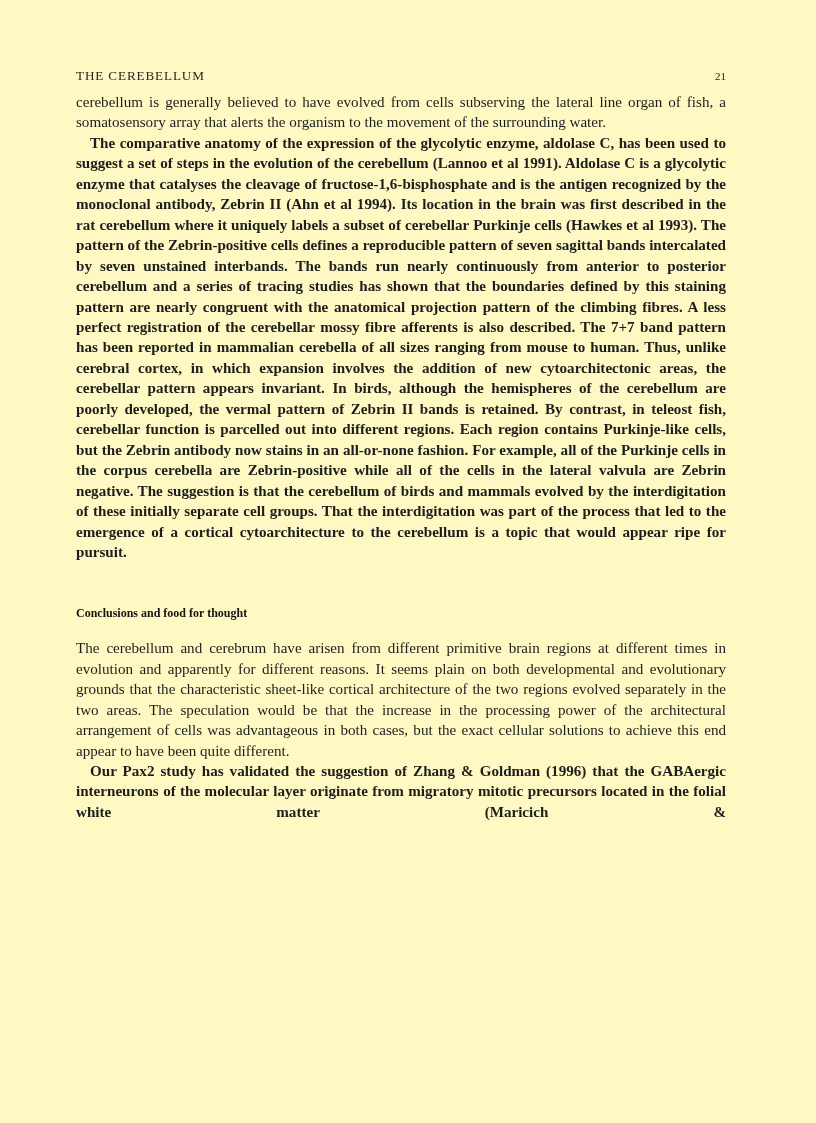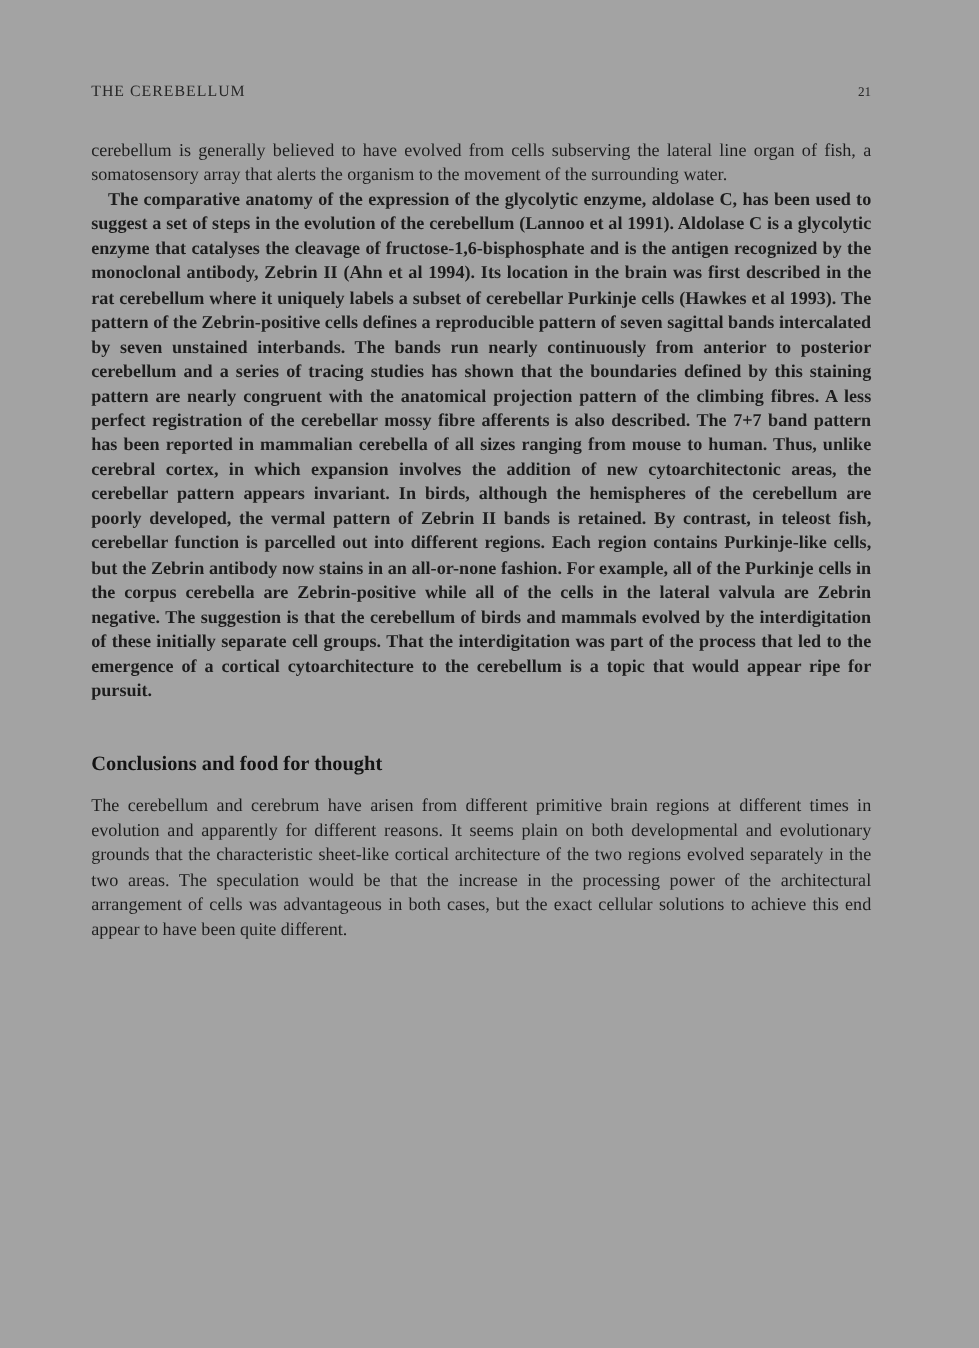--- a/index.html
+++ b/index.html
@@ -4,21 +4,21 @@
 <style>
   html, body {
     margin: 0;
     padding: 0;
     background: #ffffff;
   }
   .page {
     position: relative;
     width: 816px;
     height: 1123px;
-    background: #a3a3a3;
+    background: #fef9c3;
     margin: 0 auto;
     overflow: hidden;
     font-family: "Liberation Serif", "DejaVu Serif", serif;
     color: #1a1a1a;
   }
   .content {
     position: absolute;
     left: 76px;
     top: 0;
     width: 650px;
@@ -39,21 +39,21 @@
     text-transform: uppercase;
     white-space: nowrap;
   }
   .running-head .rh-folio {
     letter-spacing: 0;
     font-size: 11px;
   }
   .body-text {
     position: absolute;
     left: 0;
-    top: 116px;
+    top: 92px;
     width: 650px;
   }
   p.para {
     margin: 0;
     font-size: 15.1px;
     line-height: 20.45px;
     text-align: justify;
     text-justify: inter-word;
     color: #1d1d1d;
     hyphens: none;
@@ -62,21 +62,21 @@
   p.para.indent {
     text-indent: 14px;
     font-weight: bold;
   }
   p.para.last-line-justify {
     
     text-align-last: justify;
   }
   h2.section-heading {
     margin: 0;
-    font-size: 17px;
+    font-size: 12px;
     line-height: 20.45px;
     font-weight: bold;
     color: #141414;
     text-align: left;
   }
   .gap-before-heading { height: 40.9px; }
   .gap-after-heading  { height: 14.5px; }
 </style>
 </head>
 <body>
@@ -96,16 +96,17 @@
       <p class="para indent">The comparative anatomy of the expression of the glycolytic enzyme, aldolase C, has been used to suggest a set of steps in the evolution of the cerebellum (Lannoo et al 1991). Aldolase C is a glycolytic enzyme that catalyses the cleavage of fructose-1,6-bisphosphate and is the antigen recognized by the monoclonal antibody, Zebrin II (Ahn et al 1994). Its location in the brain was first described in the rat cerebellum where it uniquely labels a subset of cerebellar Purkinje cells (Hawkes et al 1993). The pattern of the Zebrin-positive cells defines a reproducible pattern of seven sagittal bands intercalated by seven unstained interbands. The bands run nearly continuously from anterior to posterior cerebellum and a series of tracing studies has shown that the boundaries defined by this staining pattern are nearly congruent with the anatomical projection pattern of the climbing fibres. A less perfect registration of the cerebellar mossy fibre afferents is also described. The 7+7 band pattern has been reported in mammalian cerebella of all sizes ranging from mouse to human. Thus, unlike cerebral cortex, in which expansion involves the addition of new cytoarchitectonic areas, the cerebellar pattern appears invariant. In birds, although the hemispheres of the cerebellum are poorly developed, the vermal pattern of Zebrin II bands is retained. By contrast, in teleost fish, cerebellar function is parcelled out into different regions. Each region contains Purkinje-like cells, but the Zebrin antibody now stains in an all-or-none fashion. For example, all of the Purkinje cells in the corpus cerebella are Zebrin-positive while all of the cells in the lateral valvula are Zebrin negative. The suggestion is that the cerebellum of birds and mammals evolved by the interdigitation of these initially separate cell groups. That the interdigitation was part of the process that led to the emergence of a cortical cytoarchitecture to the cerebellum is a topic that would appear ripe for pursuit.</p>
 
       <div class="gap-before-heading"></div>
 
       <h2 class="section-heading">Conclusions and food for thought</h2>
 
       <div class="gap-after-heading"></div>
 
       <p class="para">The cerebellum and cerebrum have arisen from different primitive brain regions at different times in evolution and apparently for different reasons. It seems plain on both developmental and evolutionary grounds that the characteristic sheet-like cortical architecture of the two regions evolved separately in the two areas. The speculation would be that the increase in the processing power of the architectural arrangement of cells was advantageous in both cases, but the exact cellular solutions to achieve this end appear to have been quite different.</p>
 
+      <p class="para indent last-line-justify">Our Pax2 study has validated the suggestion of Zhang &amp; Goldman (1996) that the GABAergic interneurons of the molecular layer originate from migratory mitotic precursors located in the folial white matter (Maricich &amp;</p>
 
     </div>
   </div>
 </div>
 
 </body></html>

